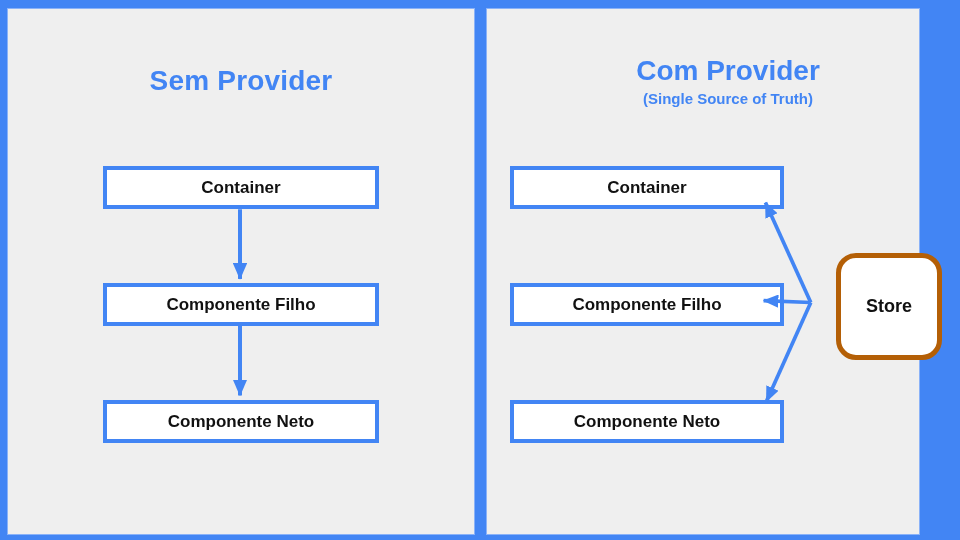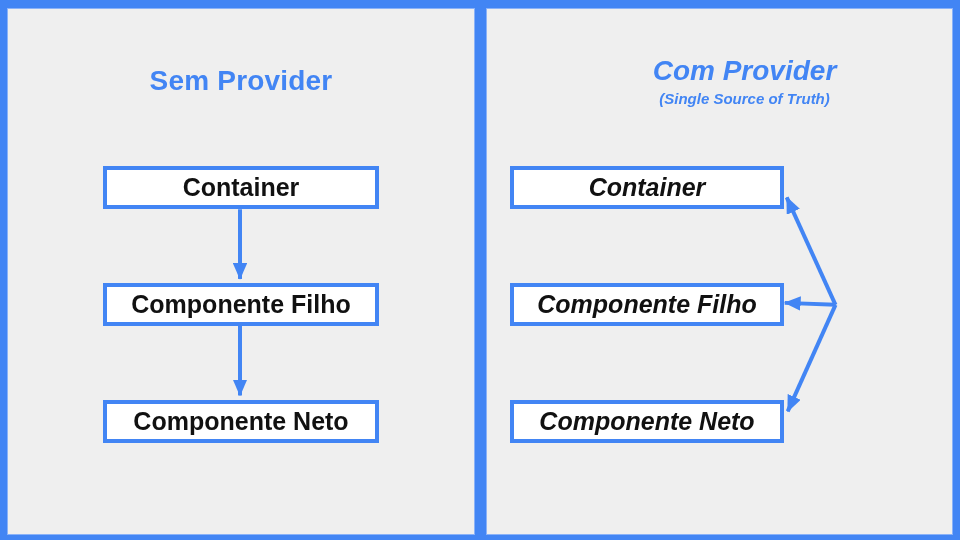--- a/index.html
+++ b/index.html
@@ -13,21 +13,21 @@
   .panel {
     position: absolute;
     top: 8px;
     height: 527px;
     background: #efefef;
     border: 1px solid #8ab2f8;
     box-sizing: border-box;
     padding-left: 40px;
   }
   #left-panel  { left: 7px;   width: 468px; }
-  #right-panel { left: 486px; width: 467px; font-style: italic; }
+  #right-panel { left: 486px; width: 434px; }
 
   .panel-title {
     position: absolute;
     left: 0; width: 100%;
     text-align: center;
     color: #4285f4;
     font-weight: bold;
     font-size: 28px;
     line-height: 1.1;
     letter-spacing: 0.2px;
@@ -46,21 +46,21 @@
     margin-top: 3px;
   }
 
   .node-box {
     position: absolute;
     height: 43px;
     background: #ffffff;
     border: 4px solid #4285f4;
     box-sizing: border-box;
     display: flex; align-items: center; justify-content: center;
-    font-weight: bold; font-size: 25px; color: #111111;
+    font-weight: bold; font-size: 17px; color: #111111;
     z-index: 1;
   }
   #left-panel .node-box  { left: 95px; width: 276px; }
   #right-panel .node-box { left: 23px; width: 274px; }
   .row-0 { top: 157px; }
   .row-1 { top: 274px; align-items: center; }
   .row-2 { top: 391px; }
 
   .store-box {
     position: absolute;
@@ -120,20 +120,23 @@
   <div class="node-box row-0">
     <span>Container</span>
   </div>
   <div class="node-box row-1">
     <span>Componente Filho</span>
   </div>
   <div class="node-box row-2">
     <span>Componente Neto</span>
   </div>
 
+  <div class="store-box">
+    <span>Store</span>
+  </div>
 
   <svg class="arrow-layer" viewBox="0 0 467 527">
     <defs>
       <marker id="ahR" markerWidth="4.2" markerHeight="3.6" refX="4.0" refY="1.8" orient="auto" markerUnits="strokeWidth">
         <path d="M0,0 L4.2,1.8 L0,3.6 z" class="arrow-head"></path>
       </marker>
     </defs>
     <line class="arrow-line" x1="350" y1="297" x2="301" y2="189" marker-end="url(#ahR)"></line>
     <line class="arrow-line" x1="350" y1="297" x2="299" y2="295" marker-end="url(#ahR)"></line>
     <line class="arrow-line" x1="350" y1="297" x2="302" y2="404" marker-end="url(#ahR)"></line>

